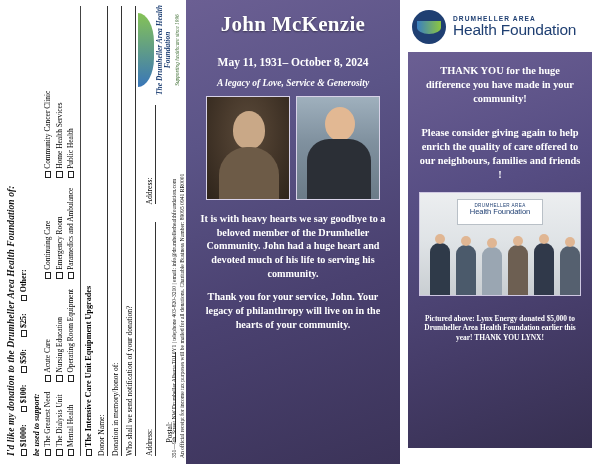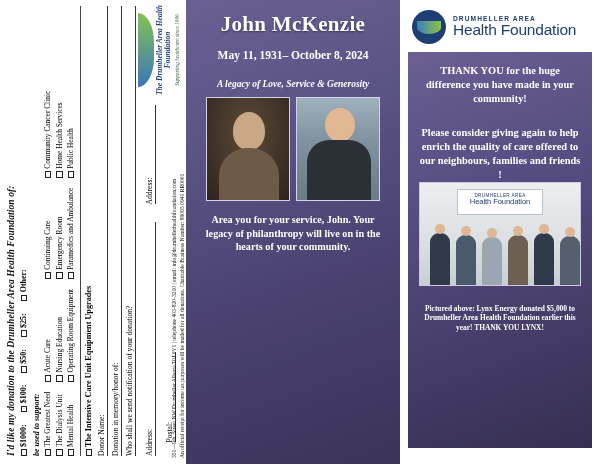--- a/index.html
+++ b/index.html
@@ -126,27 +126,27 @@
   .mem-name {
     font-size: 21px;
     font-weight: bold;
     letter-spacing: 0.3px;
     margin-top: 4px;
     text-shadow: 0 1px 2px rgba(0,0,0,.45);
   }
   .mem-dates {
     font-size: 11.5px;
     font-weight: bold;
-    margin-top: 12px;
+    margin-top: 19px;
   }
   .mem-legacy {
     font-size: 9.5px;
     font-style: italic;
     font-weight: bold;
-    margin-top: 18px;
+    margin-top: 10px;
   }
   .photos {
     margin-top: 8px;
     display: flex;
     justify-content: center;
     gap: 6px;
   }
   .photo {
     width: 84px; height: 104px;
     border: 1px solid #d8d2e8;
@@ -250,20 +250,21 @@
   .thanks {
     font-size: 10.4px;
     font-weight: bold;
     line-height: 1.34;
     margin-bottom: 20px;
   }
   .consider {
     font-size: 10.4px;
     font-weight: bold;
     line-height: 1.34;
+    margin-bottom: 10px;
   }
   .group-photo {
     width: 100%;
     height: 104px;
     border: 1px solid #cfc8e2;
     background: linear-gradient(180deg,#eceef0 0%, #dfe3e6 48%, #c9ced2 100%);
     position: relative;
     overflow: hidden;
   }
   .gp-banner {
@@ -380,21 +381,22 @@
     <div class="mem-name">John McKenzie</div>
     <div class="mem-dates">May 11, 1931– October 8, 2024</div>
     <div class="mem-legacy">A legacy of Love, Service &amp; Generosity</div>
 
     <div class="photos">
       <div class="photo p1"></div>
       <div class="photo p2"></div>
     </div>
 
     <div class="mem-body">
-      <p>Area you for your service, John. Your legacy of philanthropy will live on in the hearts of your community.</p>
+      <p>It is with heavy hearts we say goodbye to a beloved member of the Drumheller Community.  John had a huge heart and devoted much of his life to serving his community.</p>
+      <p>Thank you for your service, John. Your legacy of philanthropy will live on in the hearts of your community.</p>
     </div>
   </div>
 
   <div class="right-panel">
     <div class="brand">
       <div class="brand-mark"></div>
       <div class="brand-text">
         <div class="b1">DRUMHELLER AREA</div>
         <div class="b2">Health Foundation</div>
       </div>

